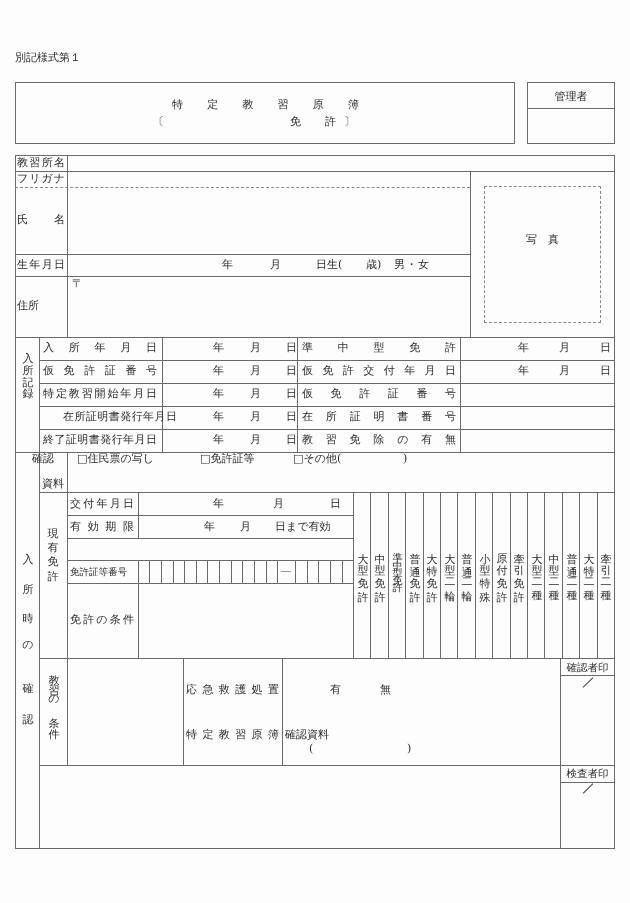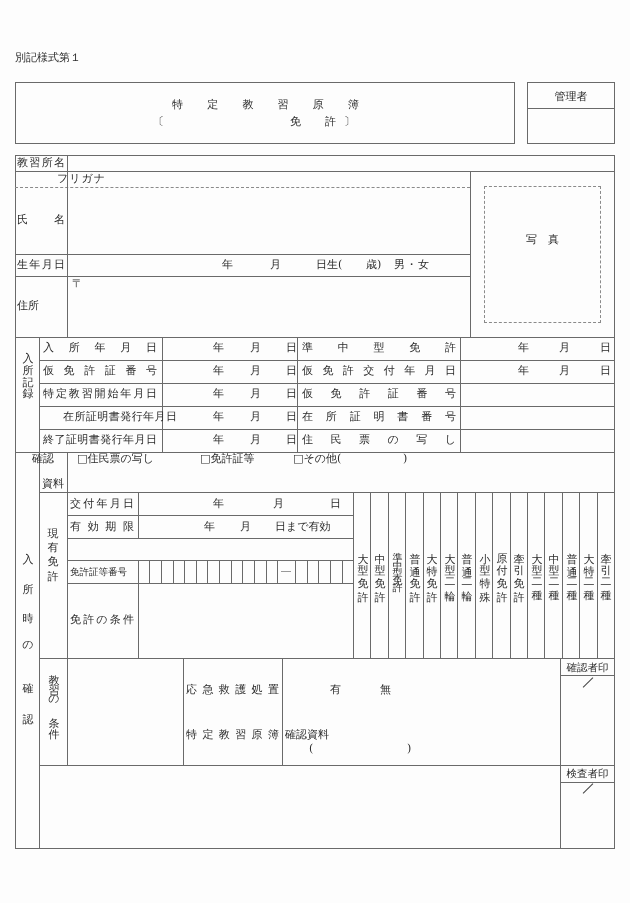--- a/index.html
+++ b/index.html
@@ -42,21 +42,21 @@
   <div class="hd" style="left:15px;top:187px;width:455px;"></div>
   <div class="h" style="left:15px;top:254px;width:455px;"></div>
   <div class="h" style="left:15px;top:276px;width:455px;"></div>
   <div class="h" style="left:15px;top:337px;width:600px;"></div>
   <div class="v" style="left:67px;top:155px;height:182px;"></div>
   <div class="v" style="left:470px;top:171px;height:166px;"></div>
 
   <div class="t j" style="left:17px;top:156px;width:48px;">教習所名</div>
   <div class="field" style="left:68px;top:156px;width:545px;height:15px;"></div>
 
-  <div class="t j" style="left:17px;top:172px;width:48px;margin-left:40px;">フリガナ</div>
+  <div class="t j" style="left:17px;top:172px;width:48px;">フリガナ</div>
   <div class="field" style="left:68px;top:172px;width:401px;height:15px;"></div>
 
   <div class="t j" style="left:17px;top:213px;width:48px;">氏名</div>
   <div class="field" style="left:68px;top:188px;width:401px;height:66px;"></div>
 
   <div class="t j" style="left:17px;top:258px;width:48px;">生年月日</div>
   <div class="t" style="left:222px;top:258px;">年</div>
   <div class="t" style="left:270px;top:258px;">月</div>
   <div class="t" style="left:316px;top:258px;">日生(</div>
   <div class="t" style="left:366px;top:258px;">歳)</div>
@@ -124,21 +124,21 @@
   </div>
   <div class="t j" style="left:302px;top:410px;width:154px;">在所証明書番号</div>
   <div class="field" style="left:461px;top:407px;width:153px;height:22px;"></div>
 
   <div class="t j" style="left:43px;top:433px;width:114px;">終了証明書発行年月日</div>
   <div class="field" style="left:163px;top:430px;width:133px;height:22px;">
     <span class="t" style="left:50px;top:3px;">年</span>
     <span class="t" style="left:87px;top:3px;">月</span>
     <span class="t" style="left:123px;top:3px;">日</span>
   </div>
-  <div class="t j" style="left:302px;top:433px;width:154px;">住民票の写し</div>
+  <div class="t j" style="left:302px;top:433px;width:154px;">教習免除の有無</div>
   <div class="field" style="left:461px;top:430px;width:153px;height:22px;"></div>
 
   <div class="vt" style="left:20px;top:544px;letter-spacing:29.5px;">入所時の確認</div>
 
   <div class="v" style="left:67px;top:452px;height:40px;"></div>
   <div class="h" style="left:39px;top:492px;width:576px;"></div>
   <div class="t" style="left:32px;top:452px;">確認</div>
   <div class="t" style="left:42px;top:477px;">資料</div>
   <div class="t" style="left:77px;top:452px;">□住民票の写し</div>
   <div class="t" style="left:200px;top:452px;">□免許証等</div>

